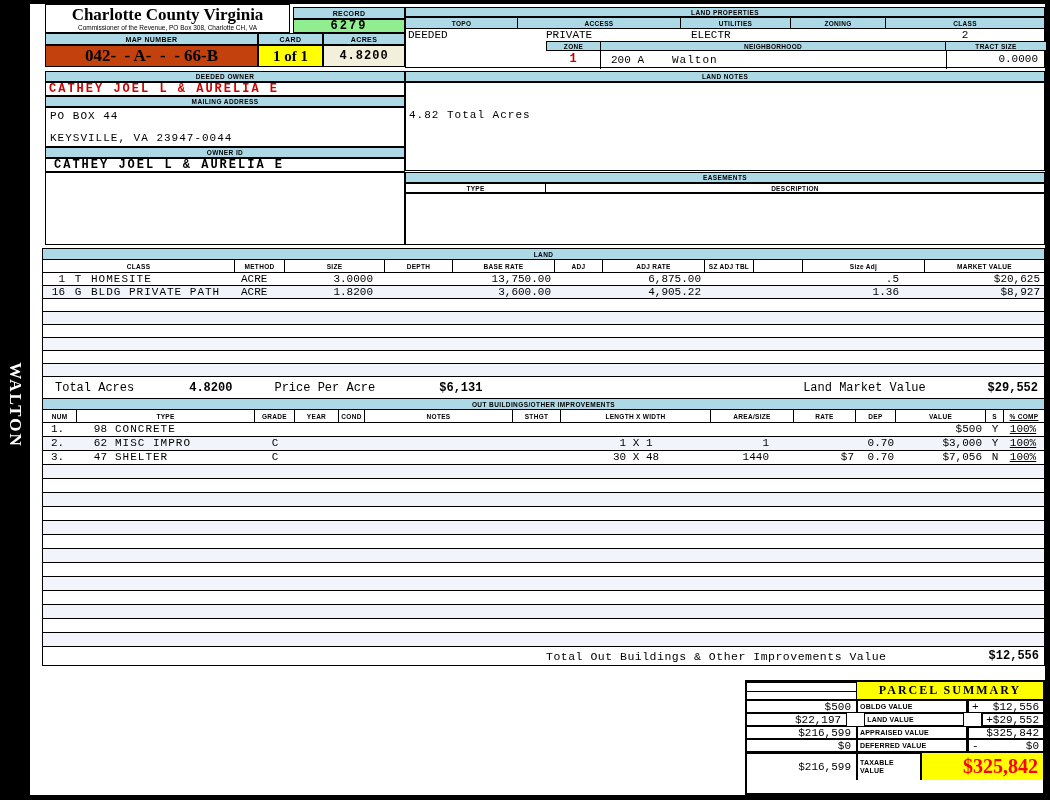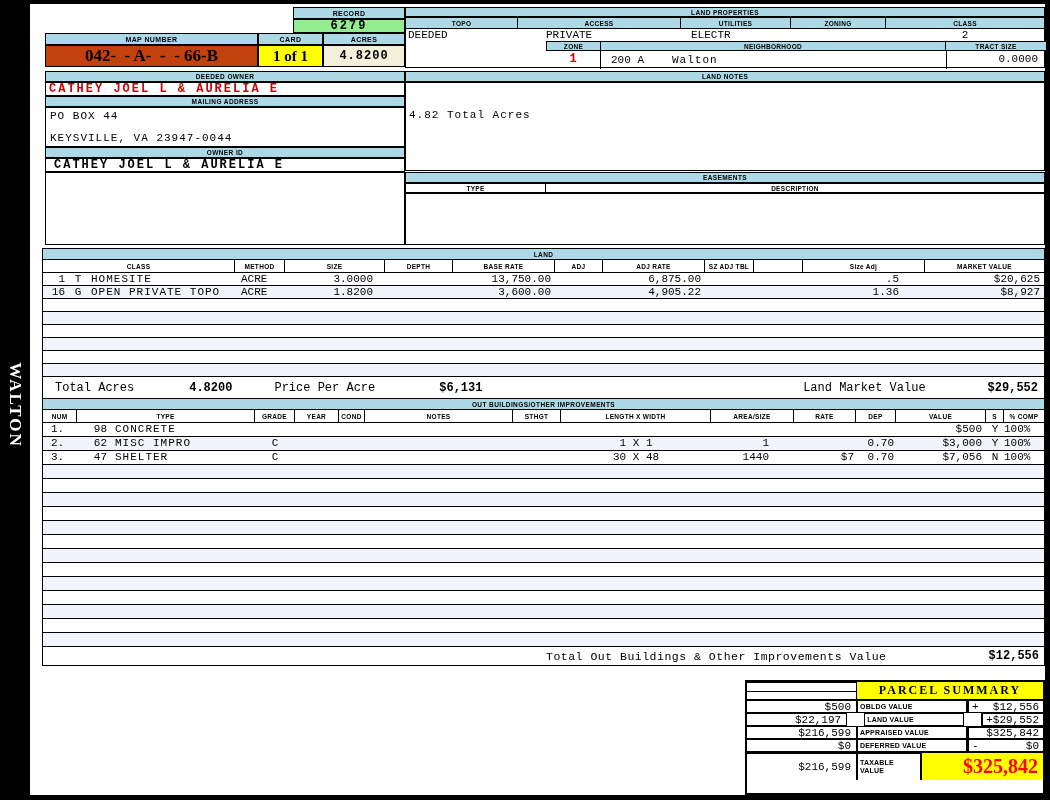--- a/index.html
+++ b/index.html
@@ -45,21 +45,21 @@
   .O3{width:44px;box-sizing:border-box;}
   .O4{width:26px;box-sizing:border-box;}
   .O5{width:148px;box-sizing:border-box;}
   .O6{width:48px;box-sizing:border-box;}
   .O7{width:150px;text-align:center;box-sizing:border-box;}
   .O8{width:83px;text-align:right;padding-right:25px;box-sizing:border-box;}
   .O9{width:62px;text-align:right;padding-right:2px;box-sizing:border-box;}
   .O10{width:40px;text-align:right;padding-right:2px;box-sizing:border-box;}
   .O11{width:90px;text-align:right;padding-right:4px;box-sizing:border-box;}
   .O12{width:18px;text-align:center;box-sizing:border-box;}
-  .O13{flex:1;text-align:left;padding-right:2px;box-sizing:border-box;}
+  .O13{flex:1;text-align:center;padding-right:2px;box-sizing:border-box;text-decoration:underline;}
   .ocode{width:30px;text-align:right;}
   .oname{margin-left:8px;letter-spacing:1px;}
   
   .ps{border:2px solid #000;background:#fff;}
   .ps-row{display:flex;box-sizing:border-box;}
   .ps-left{width:110px;border:1px solid #000;border-left:none;text-align:right;padding-right:5px;
            font:11px "Liberation Mono","DejaVu Sans Mono",monospace;display:flex;align-items:center;justify-content:flex-end;box-sizing:border-box;}
   .ps-label{width:110px;border:1px solid #000;padding-left:2px;display:flex;align-items:center;
             font:bold 7px "Liberation Sans",sans-serif;letter-spacing:.2px;box-sizing:border-box;}
   .ps-val{flex:1;border:1px solid #000;border-left:2px solid #000;border-right:none;display:flex;align-items:center;
@@ -72,20 +72,24 @@
 <body>
 
 <div id="page">
 
   <div class="abs card"></div>
 
   <div class="abs" style="left:0;top:345px;width:30px;height:120px;display:flex;align-items:center;justify-content:center;">
     <span class="serif" style="transform:rotate(90deg);color:#fff;font-weight:bold;font-size:17px;letter-spacing:2px;white-space:nowrap;">WALTON</span>
   </div>
 
+  <div class="abs box" style="left:45px;top:4px;width:245px;height:29px;text-align:center;">
+    <div class="serif" style="font-weight:bold;font-size:17px;line-height:19px;">Charlotte County Virginia</div>
+    <div style="font-size:6.5px;line-height:7px;">Commissioner of the Revenue, PO Box 308, Charlotte CH, VA</div>
+  </div>
 
   <div class="abs bar" style="left:293px;top:7px;width:112px;height:12px;">RECORD</div>
   <div class="abs box mono" style="left:293px;top:19px;width:112px;height:14px;background:#90EE90;font-weight:bold;font-size:12px;text-align:center;line-height:13px;letter-spacing:2px;">6279</div>
 
   <div class="abs bar" style="left:45px;top:33px;width:213px;height:12px;">MAP NUMBER</div>
   <div class="abs bar" style="left:258px;top:33px;width:65px;height:12px;">CARD</div>
   <div class="abs bar" style="left:323px;top:33px;width:82px;height:12px;">ACRES</div>
   <div class="abs box serif" style="left:45px;top:45px;width:213px;height:22px;background:#c2410c;font-weight:bold;font-size:17px;text-align:center;line-height:20px;white-space:pre;">042-  - A-  -  - 66-B</div>
   <div class="abs box serif" style="left:258px;top:45px;width:65px;height:22px;background:#FFFF00;font-weight:bold;font-size:15px;text-align:center;line-height:20px;">1 of 1</div>
   <div class="abs box mono" style="left:323px;top:45px;width:82px;height:22px;background:#F2EFDA;font-weight:bold;font-size:12px;text-align:center;line-height:21px;letter-spacing:1px;">4.8200</div>
@@ -174,21 +178,21 @@
         <div class="L6">6,875.00</div>
         <div class="L7"></div>
         <div class="L8"></div>
         <div class="L9">.5</div>
         <div class="L10">$20,625</div>
       </div>
       <div class="Lrow">
         <div class="L0">
             <span class="lnum">16</span>
             <span class="lcode">G</span>
-            <span class="lname">OPEN PRIVATE TOPO</span>
+            <span class="lname">BLDG PRIVATE PATH</span>
           </div>
         <div class="L1">ACRE</div>
         <div class="L2">1.8200</div>
         <div class="L3"></div>
         <div class="L4">3,600.00</div>
         <div class="L5"></div>
         <div class="L6">4,905.22</div>
         <div class="L7"></div>
         <div class="L8"></div>
         <div class="L9">1.36</div>

